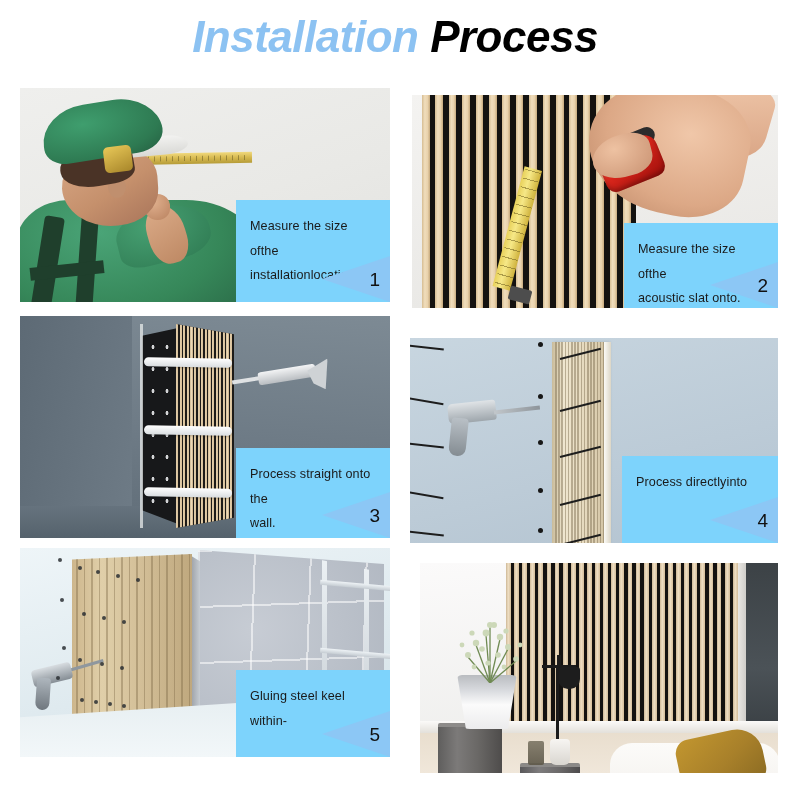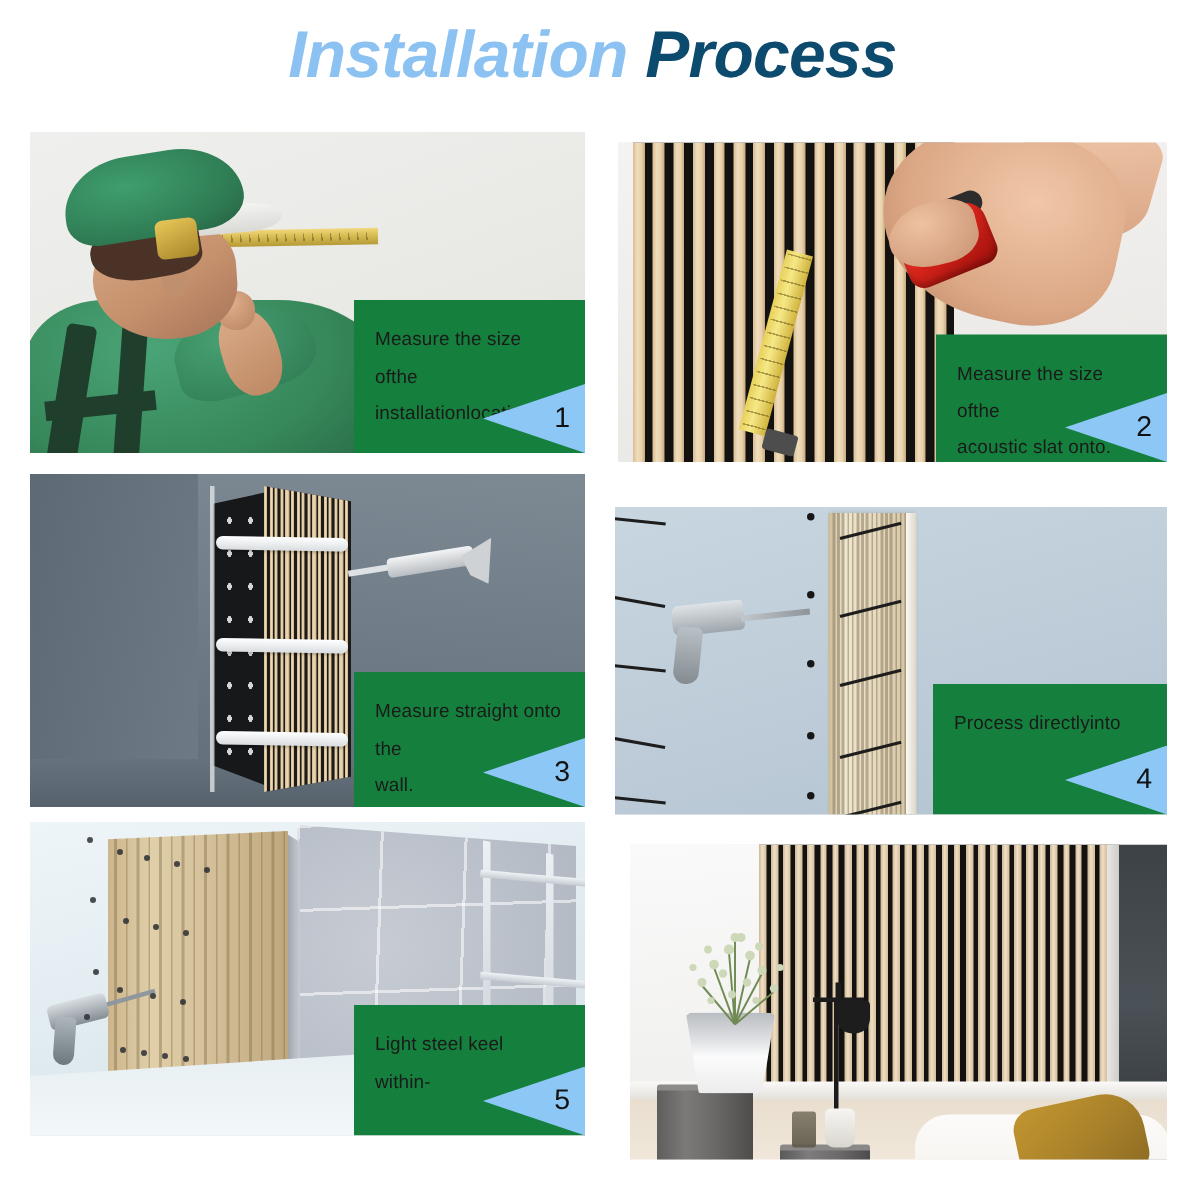--- a/index.html
+++ b/index.html
@@ -22,32 +22,32 @@
     left: 0; right: 0;
     top: 12px;
     text-align: center;
     font-size: 44px;
     font-weight: bold;
     font-style: italic;
     letter-spacing: -0.5px;
     white-space: nowrap;
   }
   #page-title .t-blue { color: #8cc2f2; }
-  #page-title .t-dark { color: #0c4a6e; }
+  #page-title .t-dark { color: #000000; }
 
   
   .panel {
     position: absolute;
     overflow: hidden;
   }
 
   
   .caption {
     position: absolute;
-    background: #15803d;
+    background: #7dd3fc;
     box-sizing: border-box;
     padding: 14px 14px 0 14px;
     overflow: hidden;
   }
   .caption .ctext {
     font-size: 12.6px;
     line-height: 1.95;
     color: #1a1a1a;
     letter-spacing: 0.1px;
     display: block;
@@ -717,21 +717,21 @@
       </div>
     <div class="p3-glue" style="left:124px; top:42px; width:88px; transform:rotate(1deg);"></div>
     <div class="p3-glue" style="left:124px; top:110px; width:88px; transform:rotate(1deg);"></div>
     <div class="p3-glue" style="left:124px; top:172px; width:88px; transform:rotate(1deg);"></div>
     <div id="p3-gun-tip"></div>
     <div id="p3-gun-barrel"></div>
     <div id="p3-gun-handle"></div>
   </div>
 
   <div class="caption" style="left:216px; top:132px; right:0; bottom:0;">
-    <span class="ctext">Measure straight onto the</span>
+    <span class="ctext">Process straight onto the</span>
     <span class="ctext">wall.</span>
     <div class="tri">
       <div class="tri-shape"></div>
       <span class="num">3</span>
     </div>
   </div>
 </div>
 
 <div class="panel" id="panel4" style="left:410px; top:338px; width:368px; height:205px;">
   <div class="art">
@@ -833,21 +833,21 @@
       <div class="p5-dot" style="left: 40px; top: 50px;"></div>
       <div class="p5-dot" style="left: 42px; top: 98px;"></div>
       <div class="p5-dot" style="left: 60px; top: 150px;"></div>
       <div class="p5-dot" style="left: 74px; top: 152px;"></div>
       <div class="p5-dot" style="left: 88px; top: 154px;"></div>
       <div class="p5-dot" style="left: 102px; top: 156px;"></div>
       <div class="p5-dot" style="left: 36px; top: 128px;"></div>
     </div>
 
   <div class="caption" style="left:216px; top:122px; right:0; bottom:0;">
-    <span class="ctext">Light steel keel within-</span>
+    <span class="ctext">Gluing steel keel within-</span>
     <div class="tri">
       <div class="tri-shape"></div>
       <span class="num">5</span>
     </div>
   </div>
 </div>
 
 <div class="panel" id="panel6" style="left:420px; top:563px; width:358px; height:210px;">
   <div class="art">
     <div id="p6-wallleft"></div>

